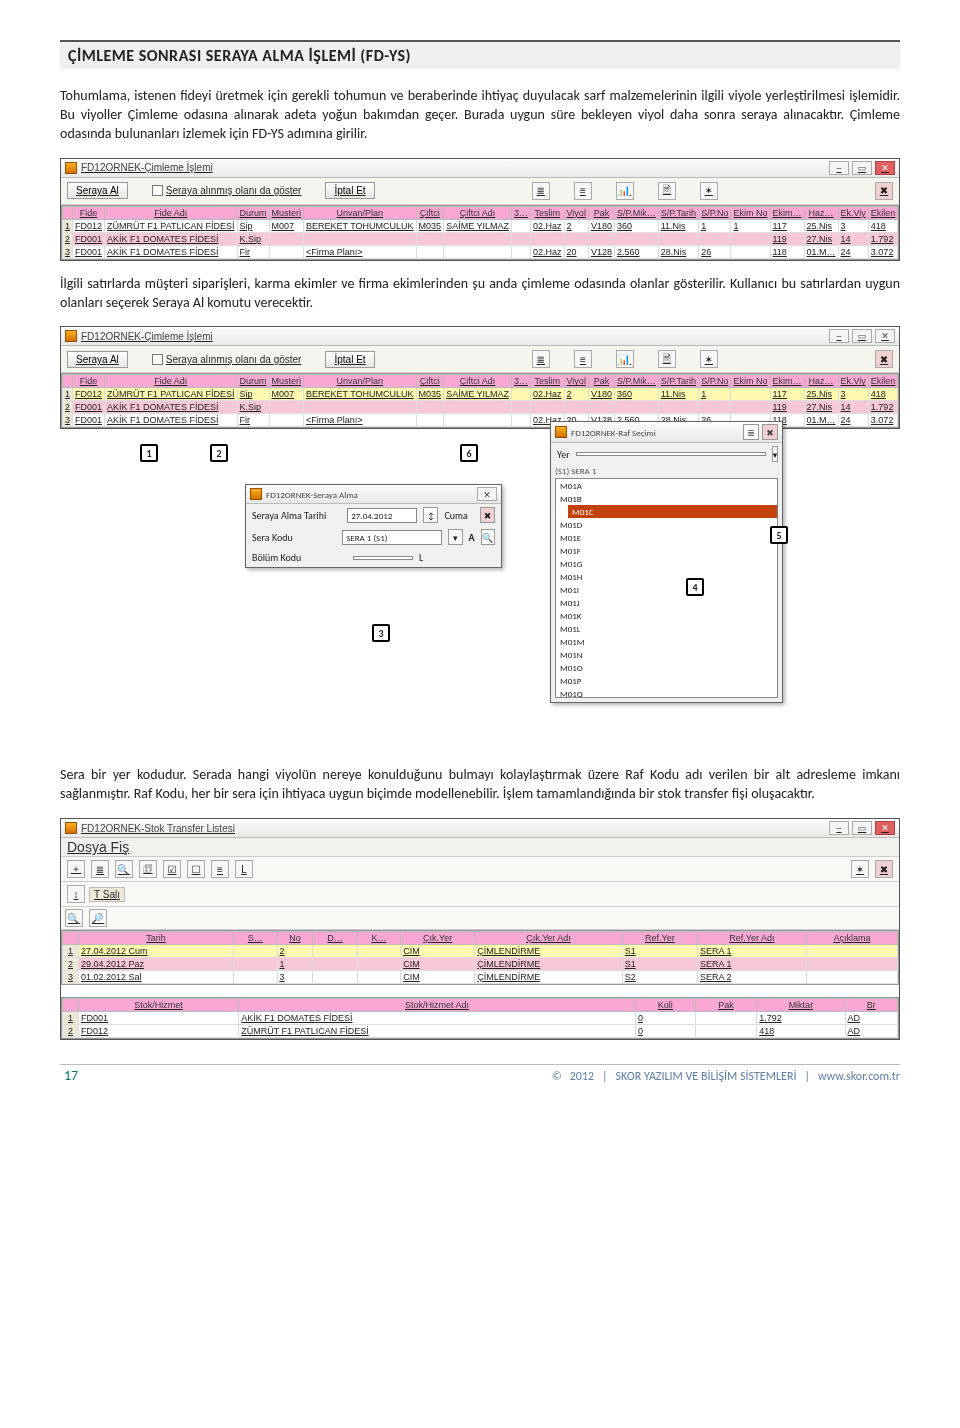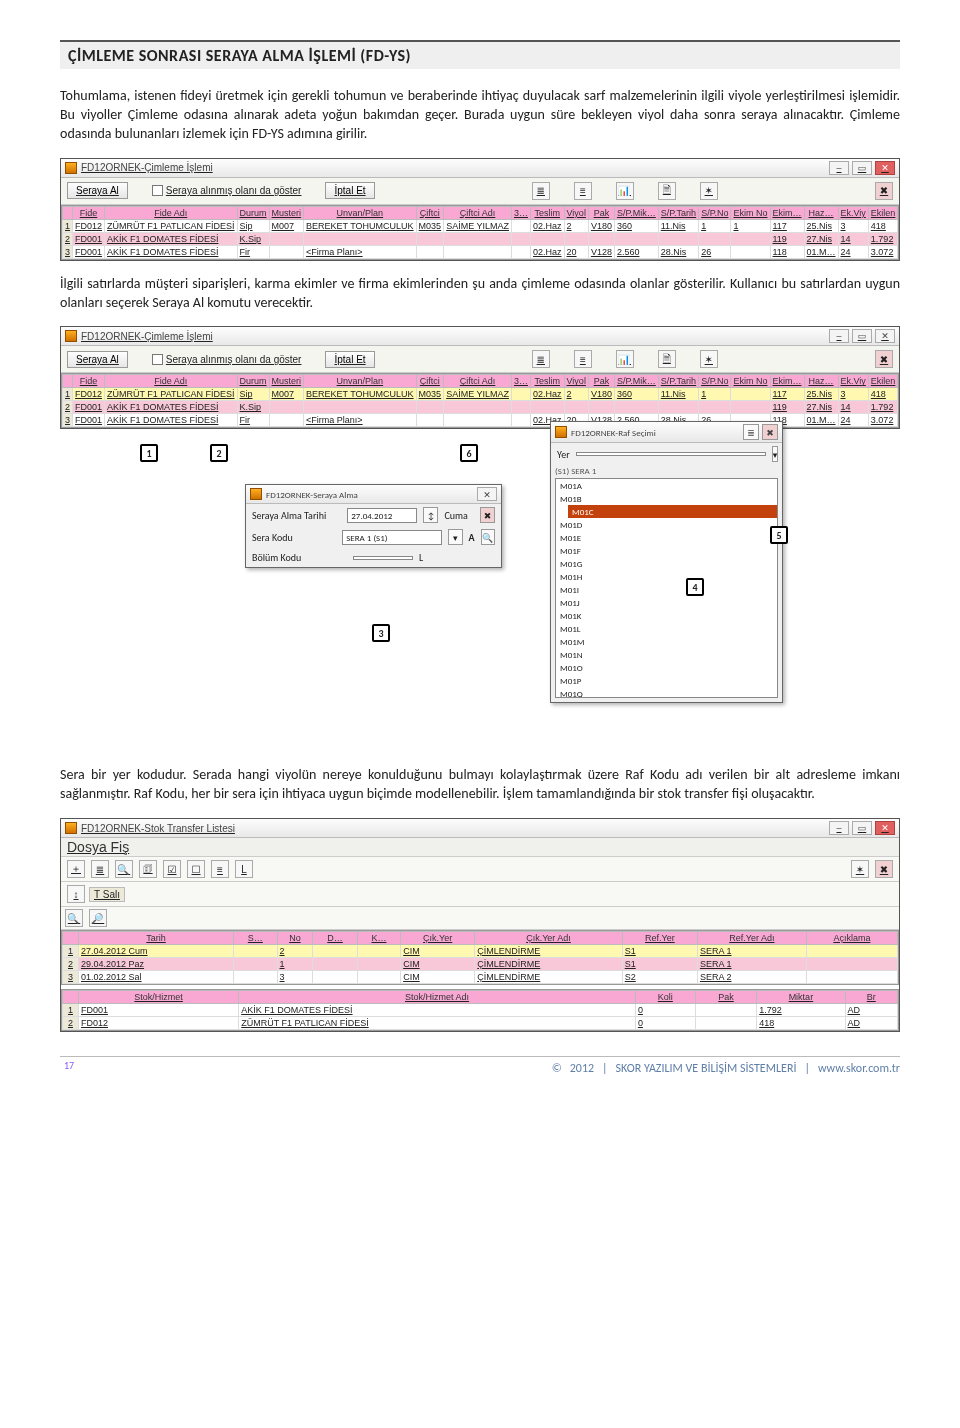--- a/index.html
+++ b/index.html
@@ -123,22 +123,22 @@
     display:flex;
     justify-content:flex-end;
     gap:8px;
     color:#5f7fa9;
     font-size:12px;
   }
   .pagenum{
     position:relative;
     margin-top:-2px;
     margin-right:auto;
-    color:#8b5cf6;
-    font-size:10px;
+    color:#0f766e;
+    font-size:14px;
     padding-left:4px;
   }
 </style>
 </head>
 <body>
 
 <div class="section-heading">ÇİMLEME SONRASI SERAYA ALMA İŞLEMİ (FD-YS)</div>
 
 <p class="body-text">Tohumlama, istenen fideyi üretmek için gerekli tohumun ve beraberinde ihtiyaç duyulacak sarf malzemelerinin ilgili viyole yerleştirilmesi işlemidir. Bu viyoller Çimleme odasına alınarak adeta yoğun bakımdan geçer. Burada uygun süre bekleyen viyol daha sonra seraya alınacaktır. Çimleme odasında bulunanları izlemek için FD-YS adımına girilir.</p>
 
@@ -556,21 +556,21 @@
                 <td></td>
                 <td>CIM</td>
                 <td>ÇİMLENDİRME</td>
                 <td>S2</td>
                 <td>SERA 2</td>
                 <td></td>
               </tr>
             </tbody>
           </table>
         </div>
-      <div class="grid" style="margin-top:4px">
+      <div class="grid" style="margin-top:12px">
           <table>
             <thead>
               <tr id="fig3-h2">
                 <th></th>
                 <th>Stok/Hizmet</th>
                 <th>Stok/Hizmet Adı</th>
                 <th>Koli</th>
                 <th>Pak</th>
                 <th>Miktar</th>
                 <th>Br</th>

